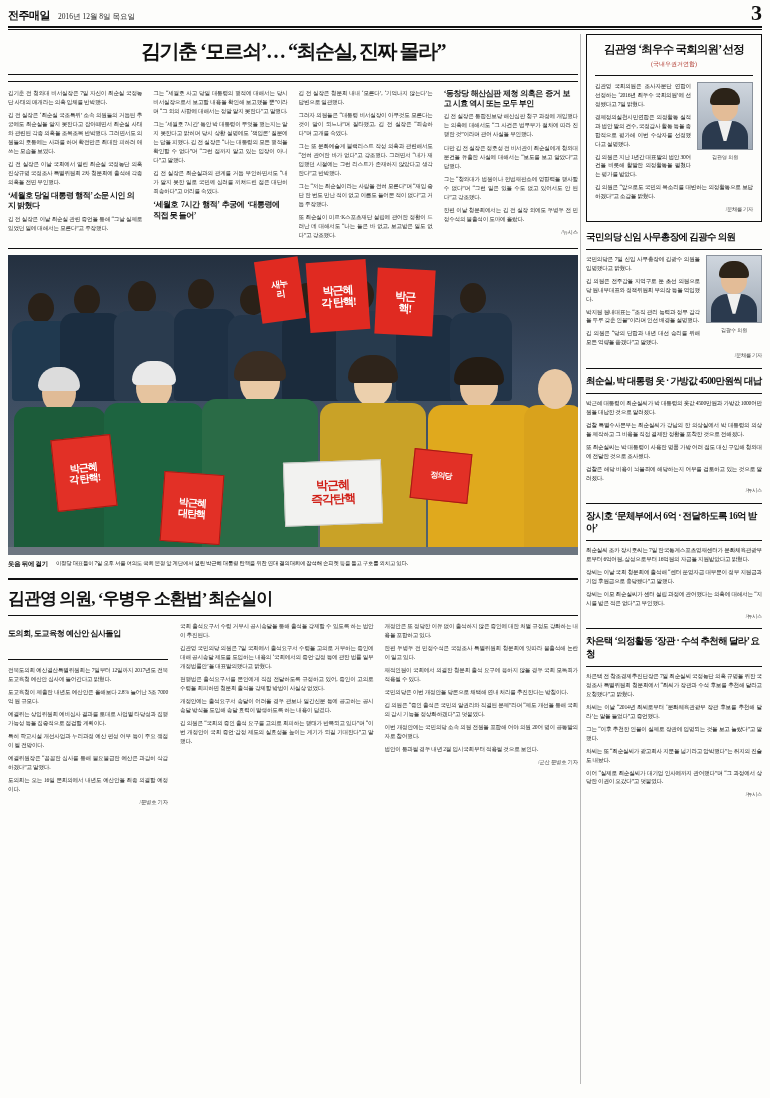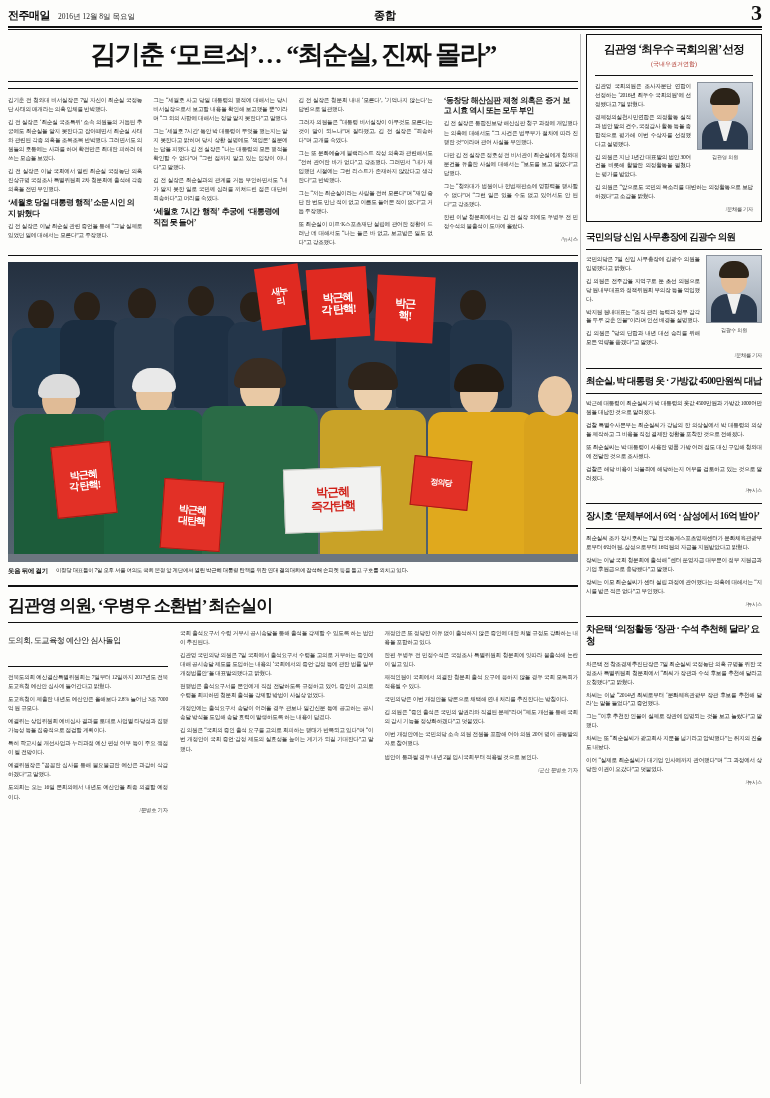--- a/index.html
+++ b/index.html
@@ -25,21 +25,21 @@
   .rule-top2{position:absolute;left:8px;right:8px;top:29px;height:1px;background:#111;}
 
   
   .left-col{position:absolute;left:8px;top:34px;width:570px;}
   .right-col{position:absolute;left:586px;top:34px;width:176px;}
 
   .vline{position:absolute;left:580px;top:34px;width:1px;height:1050px;background:#b9b9b9;}
 
   
   .headline{
-    font-size:26px;font-weight:bold;letter-spacing:-1.5px;
+    font-size:20px;font-weight:bold;letter-spacing:-1.5px;
     line-height:1.18;margin:6px 0 0 0;text-align:center;
   }
   .head-rule{height:1px;background:#111;margin:10px 0 6px 0;}
   .subhead{
     font-size:9.5px;font-weight:bold;letter-spacing:-0.4px;
     text-align:center;margin:4px 0 6px 0;
   }
   .subhead-rule{height:1px;background:#111;margin-bottom:7px;}
 
   
@@ -86,21 +86,21 @@
 
   
   .h2line{height:2px;background:#111;margin-top:9px;}
   .headline2{font-size:17px;font-weight:bold;letter-spacing:-1px;margin:7px 0 5px 0;}
   .sub2{font-size:8px;font-weight:bold;letter-spacing:-0.4px;margin-bottom:5px;}
   .sub2 .sep{padding:0 6px;color:#555;}
   .thin-rule{height:1px;background:#111;margin:4px 0 6px 0;}
   .cols2{column-count:2;column-gap:11px;}
 
   
-  .box-h{font-size:8px;font-weight:normal;letter-spacing:-0.4px;margin:6px 0 20px 0;}
+  .box-h{font-size:8px;font-weight:bold;letter-spacing:-0.4px;margin:6px 0 20px 0;}
 
   
   .rbox{border:1px solid #111;padding:7px 8px;margin-bottom:9px;}
   .rbox-title{
     font-size:11.5px;font-weight:bold;letter-spacing:-0.8px;text-align:center;
     line-height:1.3;
   }
   .rbox-sub{font-size:6px;text-align:center;color:#b0392f;margin-top:3px;}
   .rbox-rule{height:1px;background:#111;margin:6px 0 6px 0;}
   .rtext{font-size:5.6px;line-height:1.6;text-align:justify;letter-spacing:-0.2px;}
@@ -137,21 +137,20 @@
 </head>
 <body>
 
 <div class="page">
 
   <div class="masthead">
     <div class="mast-left">
       <span class="mast-title">전주매일</span>
       <span class="mast-date">2016년 12월 8일 목요일</span>
     </div>
-    <div class="mast-center">종합</div>
     <div class="mast-page">3</div>
   </div>
   <div class="rule-top"></div>
   <div class="rule-top2"></div>
 
   <div class="vline"></div>
 
   <div class="left-col">
 
     <div class="headline">김기춘 ‘모르쇠’… “최순실, 진짜 몰라”</div>
@@ -342,21 +341,21 @@
         <p>검찰 특별수사본부는 최순실씨가 강남의 한 의상실에서 박 대통령의 의상을 제작하고 그 비용을 직접 결제한 정황을 포착한 것으로 전해졌다.</p>
         <p>또 최순실씨는 박 대통령이 사용한 명품 가방 여러 점도 대신 구입해 청와대에 전달한 것으로 조사됐다.</p>
         <p>검찰은 해당 비용이 뇌물죄에 해당하는지 여부를 검토하고 있는 것으로 알려졌다.</p>
         <div class="rbyline">/뉴시스</div>
       </div>
     </div>
 
     <div class="r-sep"></div>
 
     <div>
-      <div class="r-h">장시호 ‘문체부에서 6억 · 삼성에서 16억 받아’</div>
+      <div class="r-h">장시호 ‘문체부에서 6억 · 전달하도록 16억 받아’</div>
       <div class="r-h-rule"></div>
       <div class="rtext">
         <p>최순실씨 조카 장시호씨는 7일 한국동계스포츠영재센터가 문화체육관광부로부터 6억여원, 삼성으로부터 16억원의 자금을 지원받았다고 밝혔다.</p>
         <p>장씨는 이날 국회 청문회에 출석해 “센터 운영자금 대부분이 정부 지원금과 기업 후원금으로 충당됐다”고 말했다.</p>
         <p>장씨는 이모 최순실씨가 센터 설립 과정에 관여했다는 의혹에 대해서는 “지시를 받은 적은 없다”고 부인했다.</p>
         <div class="rbyline">/뉴시스</div>
       </div>
     </div>
 
     <div class="r-sep"></div>

